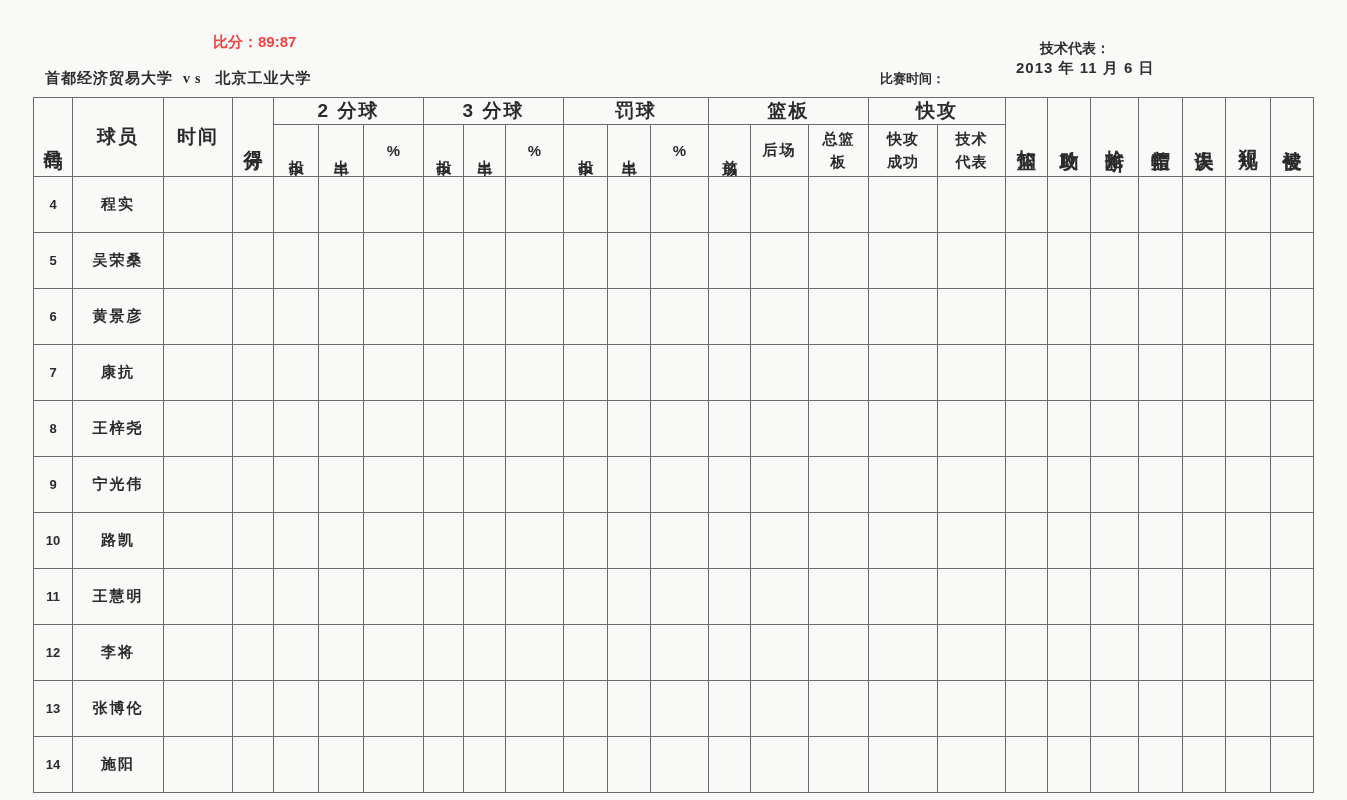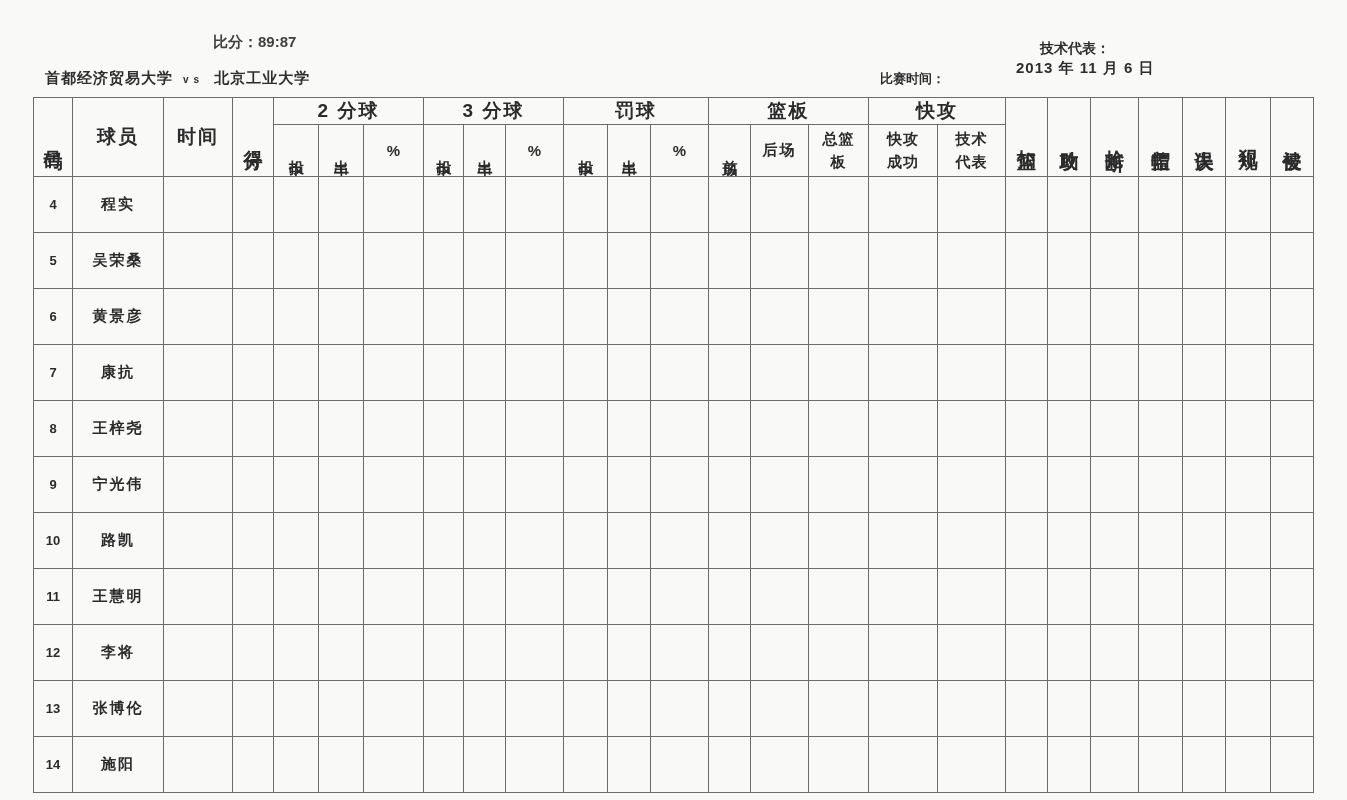--- a/index.html
+++ b/index.html
@@ -8,35 +8,35 @@
     background: #f9f9f8;
     font-family: "Liberation Sans", "DejaVu Sans", sans-serif;
     color: #2e2e2e;
     overflow: hidden;
   }
   .page { position: relative; width: 1347px; height: 800px; }
 
   
   .score-line {
     position: absolute; left: 213px; top: 33px;
-    font-size: 15px; font-weight: bold; color: #404040;
+    font-size: 15px; font-weight: bold; color: #ef4444;
   }
   .doc-title {
     position: absolute; left: 600px; top: 26px;
     font-size: 27px; font-weight: bold; letter-spacing: 4px; color: #222;
   }
   .tech-rep {
     position: absolute; left: 1040px; top: 40px;
     font-size: 14px; font-weight: bold;
   }
   .matchup {
     position: absolute; left: 45px; top: 69px;
     font-size: 15px; font-weight: bold; letter-spacing: 1px;
   }
-  .matchup .vs { margin: 16px 10px; letter-spacing: 5px; font-size: 10px; }
+  .matchup .vs { margin: 16px 10px; letter-spacing: 5px; font-size: 14px; font-family: Liberation Serif, serif; }
   .time-label {
     position: absolute; left: 880px; top: 70px;
     font-size: 13px; font-weight: bold;
   }
   .match-date {
     position: absolute; left: 1016px; top: 59px;
     font-size: 15px; font-weight: bold; letter-spacing: 1px;
   }
 
   

